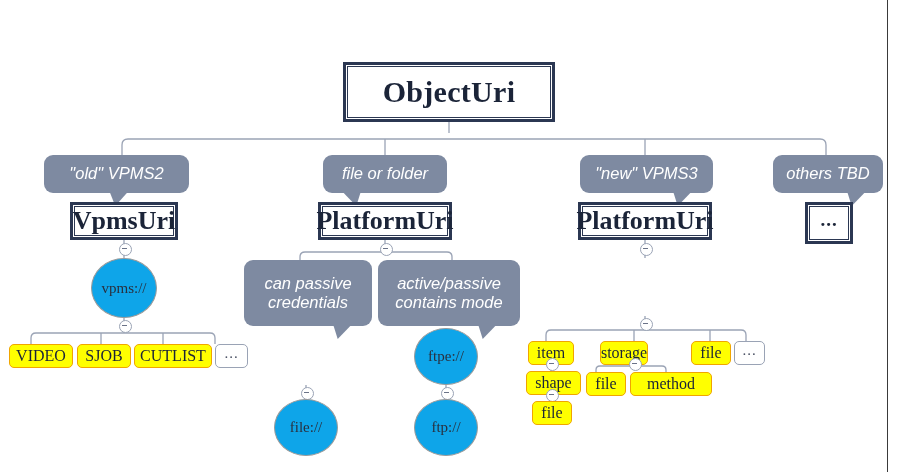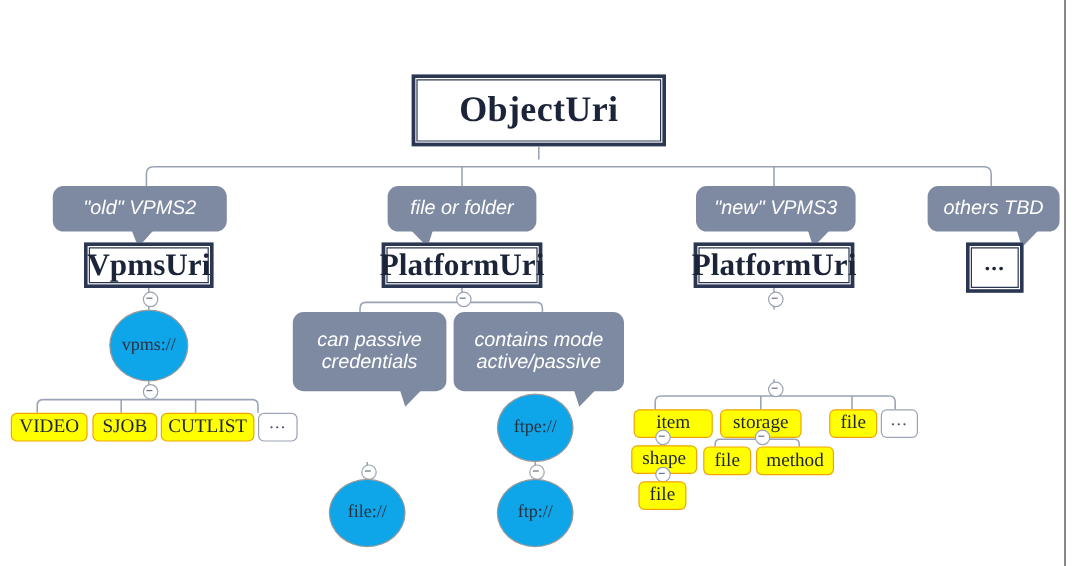--- a/index.html
+++ b/index.html
@@ -166,22 +166,22 @@
   </div>
   <div class="toggle" style="left:380px;top:243px;"></div>
 
   <div class="node callout tail-right" style="left:244px;top:260px;width:128px;height:66px;flex-direction:column;">
     <span>can passive</span>
     <span>credentials</span>
     <i class="tail"></i>
   </div>
 
   <div class="node callout tail-right" style="left:378px;top:260px;width:142px;height:66px;flex-direction:column;">
+    <span>active/passive</span>
     <span>contains mode</span>
-    <span>active/passive</span>
     <i class="tail"></i>
   </div>
 
   <div class="toggle" style="left:301px;top:387px;"></div>
 
   <div class="node ellipse" style="left:274px;top:399px;width:64px;height:57px;">
     <span>file://</span>
   </div>
 
   <div class="node ellipse" style="left:414px;top:328px;width:64px;height:57px;">
@@ -198,46 +198,46 @@
     <i class="tail"></i>
   </div>
 
   <div class="node classbox sub" style="left:578px;top:202px;width:134px;height:38px;">
     <span>PlatformUri</span>
   </div>
   <div class="toggle" style="left:640px;top:243px;"></div>
 
   <div class="toggle" style="left:640px;top:318px;"></div>
 
-  <div class="node leaf" style="left:528px;top:341px;width:66px;height:24px;text-align:right;">
+  <div class="node leaf" style="left:528px;top:341px;width:46px;height:24px;text-align:right;">
     <span>item</span>
   </div>
   <div class="toggle" style="left:546px;top:358px;"></div>
 
-  <div class="node leaf" style="left:600px;top:341px;width:68px;height:24px;">
+  <div class="node leaf" style="left:600px;top:341px;width:48px;height:24px;">
     <span>storage</span>
   </div>
   <div class="toggle" style="left:629px;top:358px;"></div>
 
   <div class="node leaf" style="left:691px;top:341px;width:40px;height:24px;">
     <span>file</span>
   </div>
   <div class="node leaf empty" style="left:734px;top:341px;width:31px;height:24px;">
     <span>...</span>
   </div>
 
   <div class="node leaf" style="left:526px;top:371px;width:55px;height:24px;">
     <span>shape</span>
   </div>
   <div class="toggle" style="left:546px;top:389px;"></div>
 
   <div class="node leaf" style="left:586px;top:372px;width:40px;height:24px;">
     <span>file</span>
   </div>
-  <div class="node leaf" style="left:630px;top:372px;width:65px;height:24px;">
+  <div class="node leaf" style="left:630px;top:372px;width:82px;height:24px;">
     <span>method</span>
   </div>
 
   <div class="node leaf" style="left:532px;top:401px;width:40px;height:24px;">
     <span>file</span>
   </div>
 
   <div class="node callout tail-right" style="left:773px;top:155px;width:110px;height:38px;">
     <span>others TBD</span>
     <i class="tail"></i>

